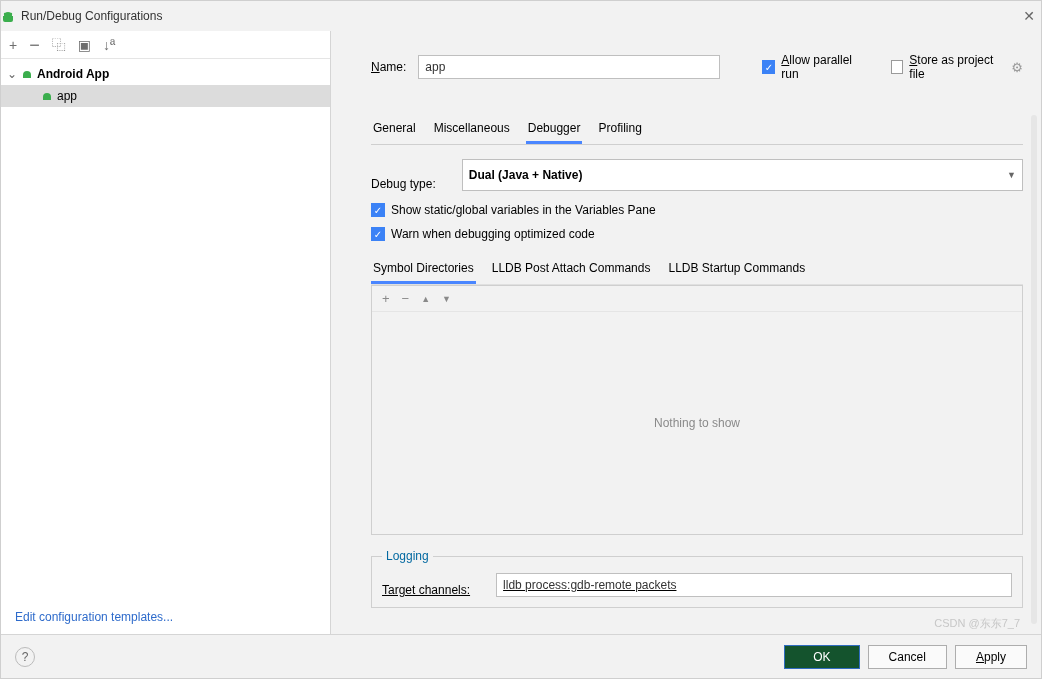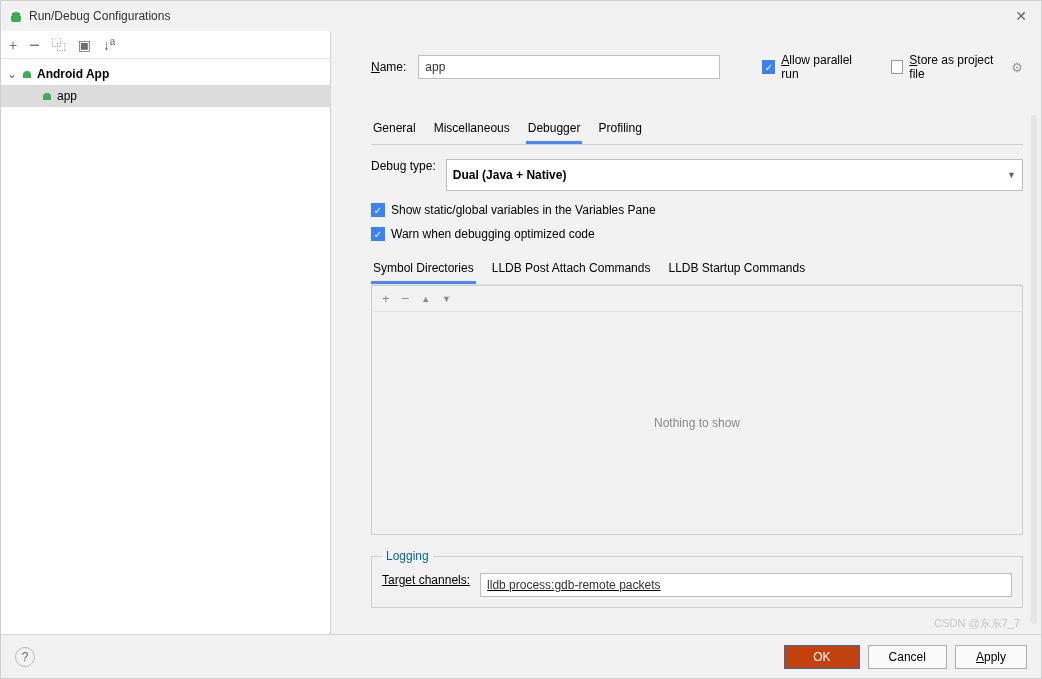--- a/index.html
+++ b/index.html
@@ -1,17 +1,17 @@
 <!DOCTYPE html>
 <html><head>
 <meta charset="utf-8">
 <style>
   * { box-sizing: border-box; font-family: "Segoe UI", Arial, sans-serif; font-size: 12px; }
   body { margin: 0; background: #f2f2f2; width: 1042px; height: 679px; overflow: hidden; display: flex; flex-direction: column; border:1px solid #cfcfcf;}
-  .titlebar { height: 30px; background: #f2f2f2; display: flex; align-items: center; padding: 0 8px; color:#333;}
+  .titlebar { height: 30px; background: #f2f2f2; display: flex; align-items: center; padding: 0 0; color:#333;}
   .titlebar .t-icon { margin-right:6px; }
   .titlebar .title { flex:1; }
   .titlebar .close { color:#666; font-size:14px; padding:2px 6px; cursor:default;}
   .content { flex:1; display:flex; min-height:0;}
   .left-pane { width:330px; background:#fff; border-right:1px solid #d5d5d5; display:flex; flex-direction:column; }
   .toolbar { height:28px; display:flex; align-items:center; gap:12px; padding:0 8px; border-bottom:1px solid #e5e5e5;}
   .toolbar span { color:#6e6e6e; font-size:14px; line-height:1; }
   .toolbar .minus{font-size:18px;}
   .tree { flex:1; padding-top:4px;}
   .tree-row { height:22px; display:flex; align-items:center; padding-left:6px;}
@@ -26,39 +26,39 @@
   .lbl { color:#000;}
   .und { text-decoration:underline; text-decoration-style:solid;}
   input[type=text]{ height:24px; border:1px solid #bfbfbf; background:#fff; padding:0 6px; color:#333; outline:none;}
   .name-inp{ width:328px;}
   .chk { display:flex; align-items:center; gap:6px;}
   .chkbox { width:14px; height:14px; border:1px solid #9a9a9a; background:#fff; display:inline-flex; align-items:center; justify-content:center;}
   .chkbox.on{ background:#3b82f6; border-color:#3b82f6; color:#fff; font-size:10px;}
   .tabs { display:flex; gap:14px; border-bottom:1px solid #cfcfcf; margin-bottom:14px;text-align:right;}
   .tab { padding:4px 2px 6px; color:#000; cursor:default;}
   .tab.active{ border-bottom:3px solid #4a86ff; color:#000;}
-  .form-row { display:flex; align-items:flex-start; gap:10px; margin-bottom:12px;}
+  .form-row { display:flex; align-items:flex-end; gap:26px; margin-bottom:12px;}
   .select { flex:1; height:32px; border:1px solid #bfbfbf; background:#fff; display:flex; align-items:center; padding:0 6px; justify-content:space-between;font-weight:bold;}
   .select .arr{color:#666; font-size:9px;}
   .subtabs { display:flex; gap:14px; border-bottom:1px solid #e0e0e0; margin:10px 0 0;}
   .subtab { padding:4px 2px 6px; color:#000;}
   .subtab.active{ border-bottom:3px solid #4a86ff;}
   .panel { border:1px solid #cfcfcf; height:250px; display:flex; flex-direction:column; margin-top:0;}
   .panel-tb { height:26px; display:flex; align-items:center; gap:12px; padding:0 10px; border-bottom:1px solid #e5e5e5;}
   .panel-tb span{ color:#8a8a8a; font-size:13px;}
   .panel-body { flex:1; display:flex; align-items:center; justify-content:center; color:#8a8a8a;}
   fieldset.logging{ border:1px solid #cfcfcf; margin:14px 0 0; padding:10px 10px;}
   fieldset.logging legend{ color:#0369a1; padding:0 4px;}
   .gear { color:#9a9a9a; font-size:13px; margin-left:4px;}
   .right-scroll { position:absolute; right:4px; top:84px; bottom:10px; width:6px; background:#e6e6e6; border-radius:3px;}
   .bottom-bar { height:44px; border-top:1px solid #d5d5d5; background:#f2f2f2; display:flex; align-items:center; padding:0 14px; gap:8px;}
   .bottom-bar .help{ width:20px; height:20px; border:1px solid #bbb; border-radius:50%; display:flex; align-items:center; justify-content:center; color:#666;}
   .bottom-bar .spacer{flex:1;}
   .btn { height:24px; padding:0 20px; border:1px solid #adadad; background:#fafafa; cursor:default;}
-  .btn.primary{ background:#c2410c; border-color:#2f6cc0; color:#fff; font-weight:500; padding:0 28px;}
+  .btn.primary{ background:#14532d; border-color:#2f6cc0; color:#fff; font-weight:500; padding:0 28px;}
   .watermark{position:absolute; right:22px; bottom:48px; color:#c7c7c7; font-size:11px;}
 </style>
 </head>
 <body>
 
 <div class="titlebar">
   <span class="t-icon">
     <svg width="14" height="14">
         <circle cx="4" cy="6" r="1.2" fill="#3bae4d"></circle>
         <circle cx="10" cy="6" r="1.2" fill="#3bae4d"></circle>
@@ -91,20 +91,21 @@
       </div>
       <div class="tree-row sel" style="padding-left:40px;">
         <span class="aicon">
             <svg width="12" height="12">
               <path d="M2 7 a4 4 0 0 1 8 0 v3 h-8 z" fill="#3bae4d"></path>
             </svg>
           </span>
         <span class="t-label">app</span>
       </div>
     </div>
+    <div class="edit-link">Edit configuration templates...</div>
   </div>
 
   <div class="right-pane">
     <div class="row1">
       <span class="lbl"><span class="und">N</span>ame:</span>
       <input type="text" class="name-inp" value="app" style="">
       <div class="chk" style="margin-left:30px;">
         <span class="chkbox on">✓</span>
         <span><span class="und">A</span>llow parallel run</span>
       </div>

